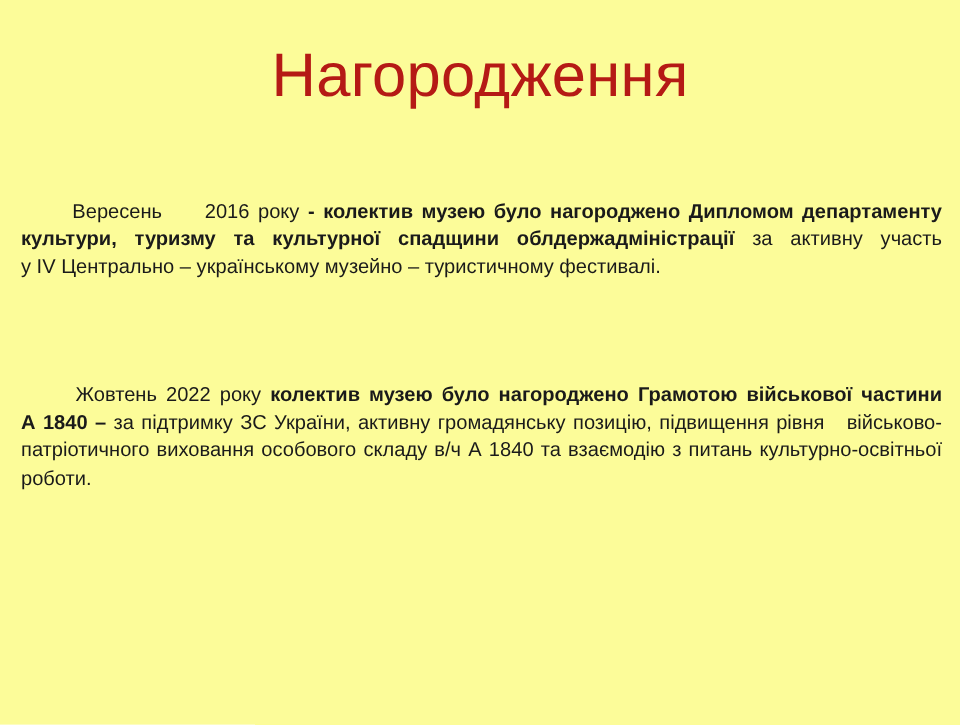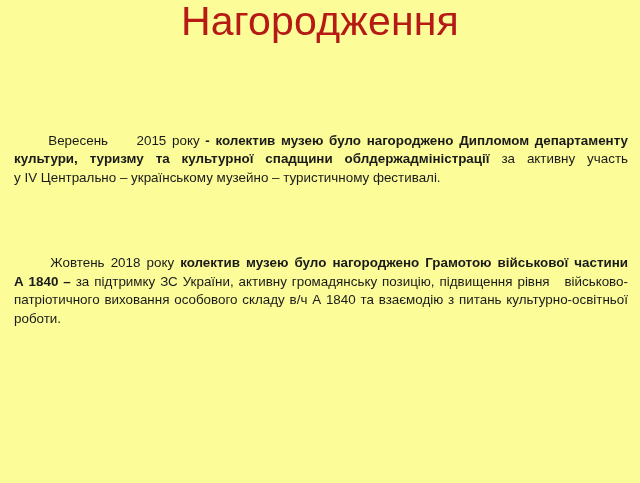--- a/index.html
+++ b/index.html
@@ -17,20 +17,21 @@
   #slide {
     position: relative;
     width: 640px;
     height: 483px;
     box-sizing: border-box;
     background: #fcfc99;
   }
 
   #slide-title {
     margin: 0;
+    padding-top: 29px;
     text-align: center;
     color: #b51a15;
     font-size: 41px;
     font-weight: 400;
     line-height: 1.05;
     letter-spacing: 0.2px;
     white-space: pre;
   }
 
   #body-text {
@@ -70,21 +71,21 @@
 <body>
 
 <div id="slide" style="background: rgb(252, 252, 153);">
 
   <h1 id="slide-title" style="color: rgb(181, 26, 21);">Нагородження</h1>
 
   <div id="body-text" style="color: rgb(26, 26, 26);">
 
 
     <p class="para p2">
-      <span class="r">Вересень     2015 року </span><span class="b">- колектив музею було нагороджено Дипломом департаменту культури, туризму та культурної спадщини облдержадміністрації</span><span class="r"> за активну участь                у IV Центрально – українському музейно – туристичному фестивалі.</span>
+      <span class="r">Вересень     2016 року </span><span class="b">- колектив музею було нагороджено Дипломом департаменту культури, туризму та культурної спадщини облдержадміністрації</span><span class="r"> за активну участь                у IV Центрально – українському музейно – туристичному фестивалі.</span>
     </p>
 
     <p class="para p3">
-      <span class="r">Жовтень 2018 року </span><span class="b">колектив музею було нагороджено Грамотою військової частини                А 1840 –</span><span class="r"> за підтримку ЗС України, активну громадянську позицію, підвищення рівня   військово-патріотичного виховання особового складу в/ч А 1840 та взаємодію з питань культурно-освітньої роботи.</span>
+      <span class="r">Жовтень 2022 року </span><span class="b">колектив музею було нагороджено Грамотою військової частини                А 1840 –</span><span class="r"> за підтримку ЗС України, активну громадянську позицію, підвищення рівня   військово-патріотичного виховання особового складу в/ч А 1840 та взаємодію з питань культурно-освітньої роботи.</span>
     </p>
 
   </div>
 </div>
 
 </body></html>

